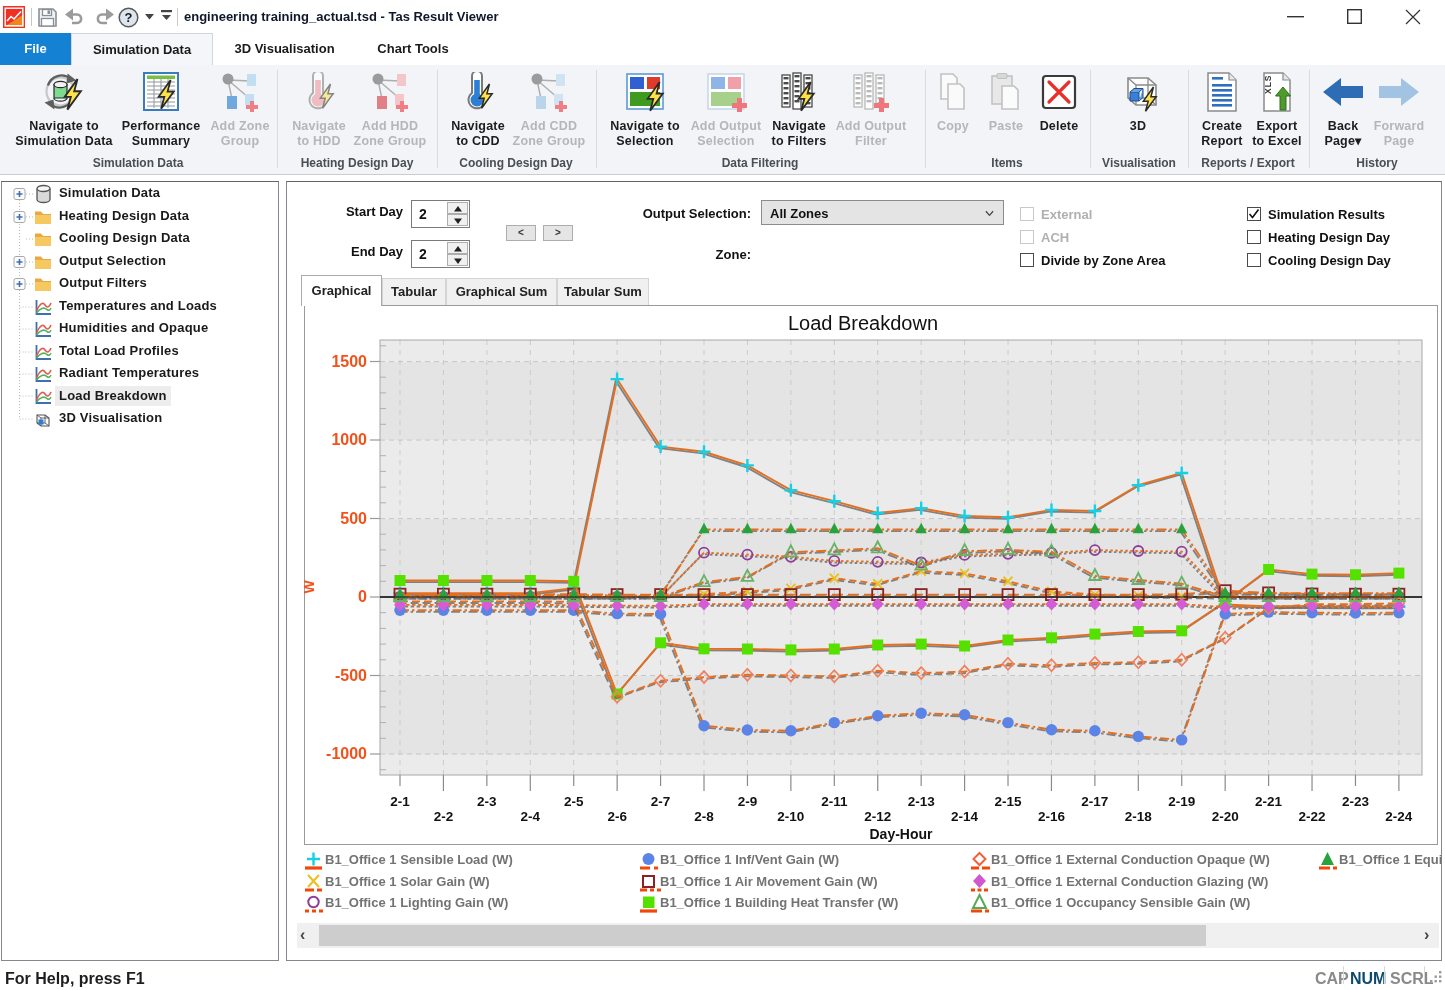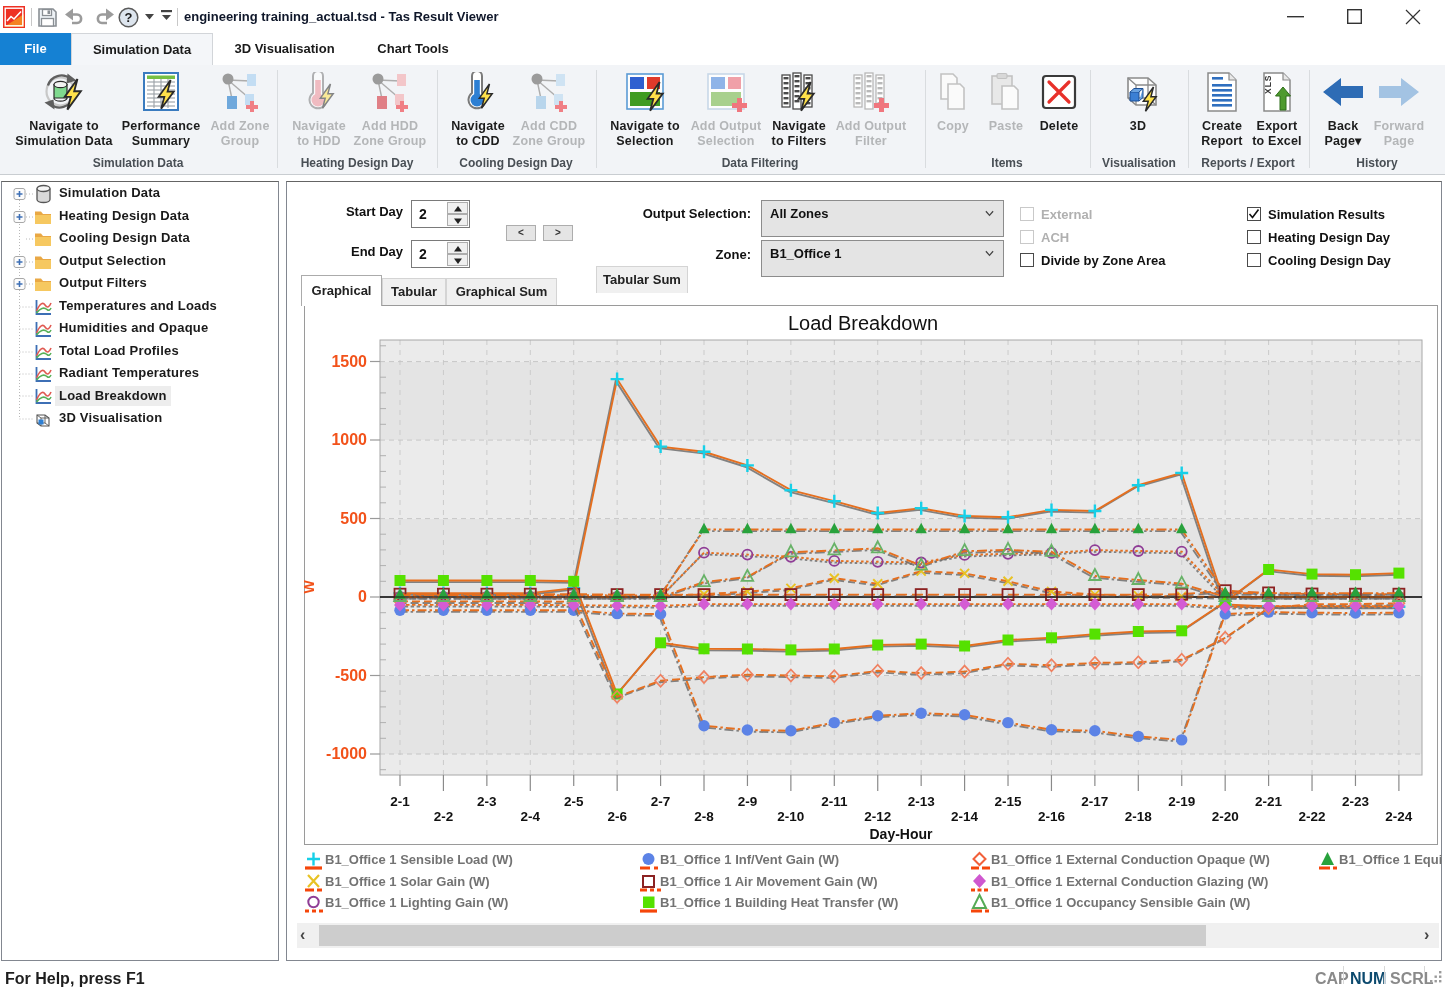--- a/index.html
+++ b/index.html
@@ -16,21 +16,21 @@
 #mainpanel{left:286px;top:181px;width:1156px;height:780px;background:#ffffff;border:1px solid #828790;border-top-color:#646464;}
 .trow{position:absolute;height:19px;font-size:13px;letter-spacing:0.2px;font-weight:bold;color:#1a1a1a;white-space:nowrap;}
 #statusbar{left:0;top:961px;width:1445px;height:29px;background:#ffffff;font-size:16px;font-weight:bold;color:#1e1e1e;}
 .ctl-label{position:absolute;font-size:13px;font-weight:bold;color:#111;white-space:nowrap;}
 .spin{position:absolute;width:59px;height:28px;border:1px solid #7a7a7a;background:#fff;}
 .spin .v{position:absolute;left:7px;top:5px;font-size:14px;font-weight:bold;color:#111;}
 .spin .btns{position:absolute;right:1px;top:1px;width:21px;height:24px;}
 .spin .b{position:absolute;left:0;width:21px;height:12px;border:1px solid #adadad;background:#f0f0f0;}
 .spin .b svg{position:absolute;left:6px;top:3px;}
 .navbtn{position:absolute;width:30px;height:16px;border:1px solid #adadad;background:#e5e5e5;font-size:10px;color:#333;text-align:center;line-height:14px;font-weight:bold;}
-.dd{position:absolute;width:243px;height:37px;border:1px solid #8c8c8c;background:#e4e4e4;font-size:13px;font-weight:bold;color:#111;}
+.dd{position:absolute;width:243px;height:25px;border:1px solid #8c8c8c;background:#e4e4e4;font-size:13px;font-weight:bold;color:#111;}
 .dd span{position:absolute;left:8px;top:5px;}
 .dd .chev{position:absolute;right:9px;top:8px;width:9px;height:9px;}
 .cb{position:absolute;width:14px;height:14px;border:1px solid #4a4a4a;background:#fff;}
 .cb.dis{border-color:#c9c9c9;}
 .cblab{position:absolute;font-size:13px;font-weight:bold;color:#111;white-space:nowrap;}
 .cblab.dis{color:#b0b0b0;}
 .tab2{position:absolute;font-size:13px;font-weight:bold;color:#222;text-align:center;}
 #chartbox{position:absolute;left:17px;top:123px;width:1134px;height:540px;border:1px solid #9a9a9a;background:#ffffff;}
 .legrow{position:absolute;font-size:13px;font-weight:bold;color:#737373;white-space:nowrap;}
 </style></head><body>
@@ -462,47 +462,41 @@
 <div class="navbtn" style="left:219px;top:43px;">&lt;</div>
 <div class="navbtn" style="left:256px;top:43px;">&gt;</div>
 <div class="ctl-label" style="left:334px;top:24px;width:130px;text-align:right;">Output Selection:</div>
 <div class="ctl-label" style="left:334px;top:65px;width:130px;text-align:right;">Zone:</div>
 <div class="dd" style="left:474px;top:18px;">
       <span>All Zones</span>
       <svg class="chev" viewBox="0 0 10 10">
         <path d="M1,2.5 L5,7 L9,2.5" fill="none" stroke="#444" stroke-width="1.4"></path>
       </svg>
     </div>
-<div class="dd" style="left:474px;top:58px;">
-      <span>B1_Office 1</span>
-      <svg class="chev" viewBox="0 0 10 10">
-        <path d="M1,2.5 L5,7 L9,2.5" fill="none" stroke="#444" stroke-width="1.4"></path>
-      </svg>
-    </div>
 <div class="cb dis" style="left:733px;top:25px;"></div>
     <div class="cblab dis" style="left:754px;top:25px;">External</div>
 <div class="cb dis" style="left:733px;top:48px;"></div>
     <div class="cblab dis" style="left:754px;top:48px;">ACH</div>
 <div class="cb" style="left:733px;top:71px;"></div>
     <div class="cblab" style="left:754px;top:71px;">Divide by Zone Area</div>
 <div class="cb" style="left:960px;top:25px;">
       <svg width="12" height="12" viewBox="0 0 12 12" style="position:absolute;left:0;top:0">
         <path d="M1.5,6 L4.5,9.5 L10.5,1.5" fill="none" stroke="#111" stroke-width="1.6"></path>
       </svg>
     </div>
     <div class="cblab" style="left:981px;top:25px;">Simulation Results</div>
 <div class="cb" style="left:960px;top:48px;"></div>
     <div class="cblab" style="left:981px;top:48px;">Heating Design Day</div>
 <div class="cb" style="left:960px;top:71px;"></div>
     <div class="cblab" style="left:981px;top:71px;">Cooling Design Day</div>
 
 <div class="tab2" style="left:14px;top:93px;width:81px;height:31px;background:#fff;border:1px solid #ababab;border-bottom:none;line-height:30px;z-index:2;">Graphical</div>
 <div class="tab2" style="left:95px;top:96px;width:64px;height:27px;background:#f0f0f0;border:1px solid #d4d4d4;border-bottom:none;line-height:26px;">Tabular</div>
 <div class="tab2" style="left:159px;top:96px;width:111px;height:27px;background:#f0f0f0;border:1px solid #d4d4d4;border-bottom:none;line-height:26px;">Graphical Sum</div>
-<div class="tab2" style="left:270px;top:84px;width:92px;height:27px;background:#f0f0f0;border:1px solid #d4d4d4;border-bottom:none;line-height:26px;margin-left:39px;">Tabular Sum</div>
+<div class="tab2" style="left:270px;top:96px;width:92px;height:27px;background:#f0f0f0;border:1px solid #d4d4d4;border-bottom:none;line-height:26px;">Tabular Sum</div>
 
 <div id="chartbox"></div>
 
 <div class="legrow" style="left:38px;top:670px;">B1_Office 1 Sensible Load (W)</div>
 <div class="legrow" style="left:38px;top:692px;">B1_Office 1 Solar Gain (W)</div>
 <div class="legrow" style="left:38px;top:713px;">B1_Office 1 Lighting Gain (W)</div>
 <div class="legrow" style="left:373px;top:670px;">B1_Office 1 Inf/Vent Gain (W)</div>
 <div class="legrow" style="left:373px;top:692px;">B1_Office 1 Air Movement Gain (W)</div>
 <div class="legrow" style="left:373px;top:713px;">B1_Office 1 Building Heat Transfer (W)</div>
 <div class="legrow" style="left:704px;top:670px;">B1_Office 1 External Conduction Opaque (W)</div>

